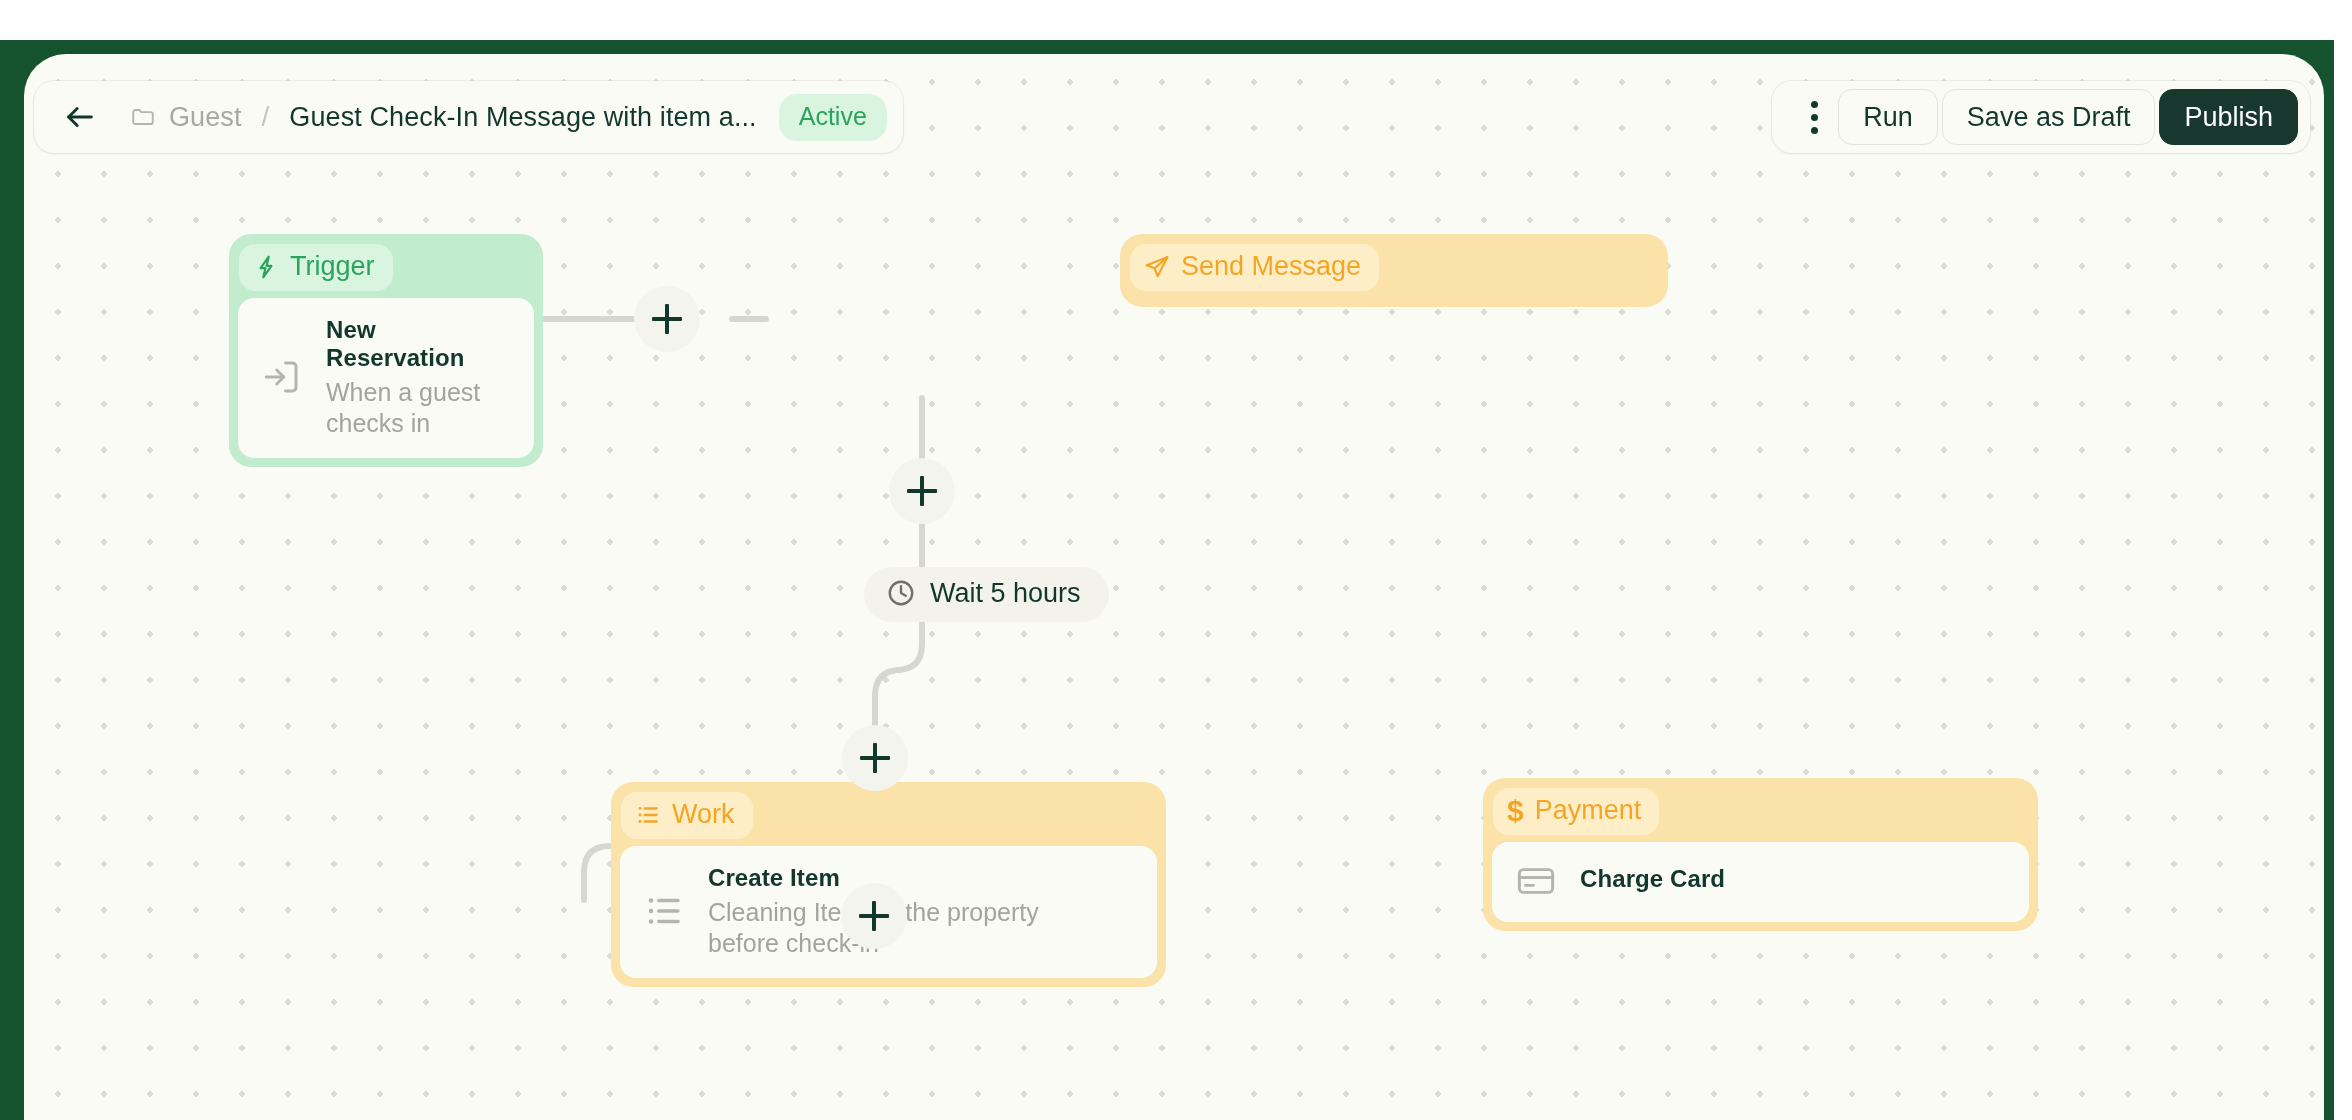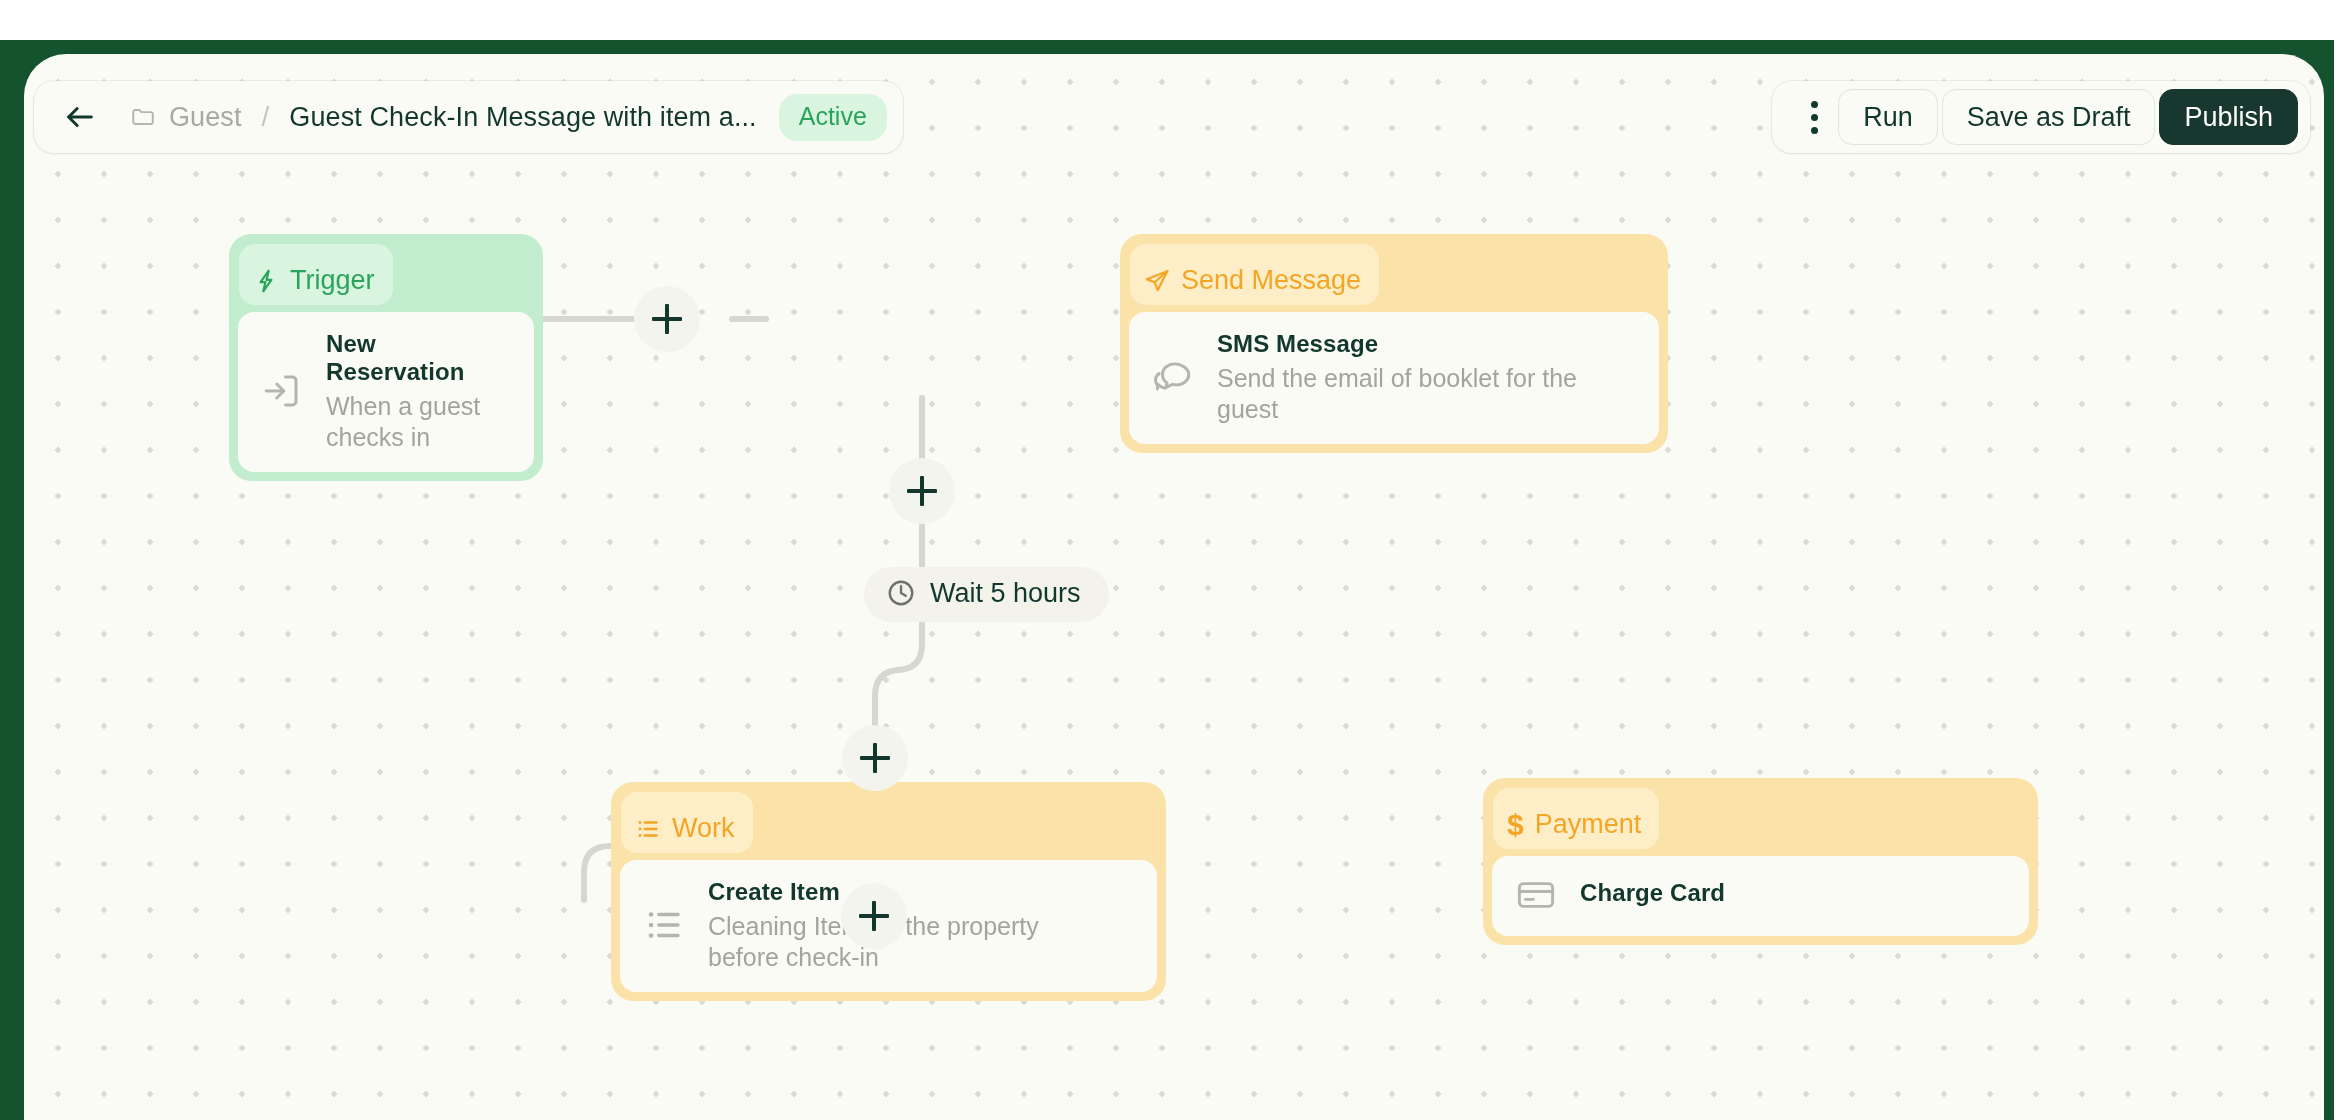--- a/index.html
+++ b/index.html
@@ -123,21 +123,21 @@
     padding: 9px;
   }
   .node.green { background: #c2ecce; }
   .node.amber { background: #fbe2a9; }
 
   .node-head {
     display: inline-flex;
     align-items: center;
     gap: 11px;
     border-radius: 16px;
-    padding: 21px 18px 9px 14px;
+    padding: 7px 18px 9px 14px;
     margin: 1px 0 7px 1px;
     font-size: 27px;
   }
   .node.green .node-head { background: #d9f5df; color: #2aa45d; }
   .node.amber .node-head { background: #fdeec7; color: #f4a524; }
   .node-head svg { width: 26px; height: 26px; display:block; }
   .node-head .dollar { font-size: 30px; font-weight: bold; line-height: 1; }
 
   .node-body {
     background: #fbfbf6;
@@ -267,32 +267,20 @@
 
     <div class="node amber" style="left:1096px; top:180px; width:548px;">
       <div class="node-head">
         <span>
           <svg viewBox="0 0 24 24" fill="none" stroke="#f4a524" stroke-width="2" stroke-linecap="round" stroke-linejoin="round">
             <path d="M21.5 3 2.5 10.4l7.3 2.8 2.8 7.3z"></path>
             <line x1="9.8" y1="13.2" x2="21.5" y2="3"></line>
           </svg>
         </span>
         <span>Send Message</span>
-      </div>
-      <div class="node-body">
-        <span class="bicon">
-          <svg viewBox="0 0 24 24" fill="none" stroke="#b4b5ae" stroke-width="1.7" stroke-linecap="round" stroke-linejoin="round">
-            <path d="M21 10.5c0 3.3-3.1 6-7 6-.8 0-1.6-.1-2.3-.3L8 18l.6-2.6C7 14.3 6 12.5 6 10.5c0-3.3 3.1-6 7-6s8 2.7 8 6z"></path>
-            <path d="M7.6 18.4c-1.6-.3-3-1-3.9-2L3 18.8l.4-1.9C2.5 16 2 14.9 2 13.7c0-1.5.8-2.8 2.1-3.7"></path>
-          </svg>
-        </span>
-        <span class="node-text">
-          <div class="node-title">SMS Message</div>
-          <div class="node-sub">Send the email of booklet for the guest</div>
-        </span>
       </div>
     </div>
 
     <div class="node amber" style="left:587px; top:728px; width:555px;">
       <div class="node-head">
         <span>
           <svg viewBox="0 0 24 24" fill="none" stroke="#f4a524" stroke-width="2.1" stroke-linecap="round">
             <line x1="9" y1="6" x2="20" y2="6"></line>
             <line x1="9" y1="12" x2="20" y2="12"></line>
             <line x1="9" y1="18" x2="20" y2="18"></line>

